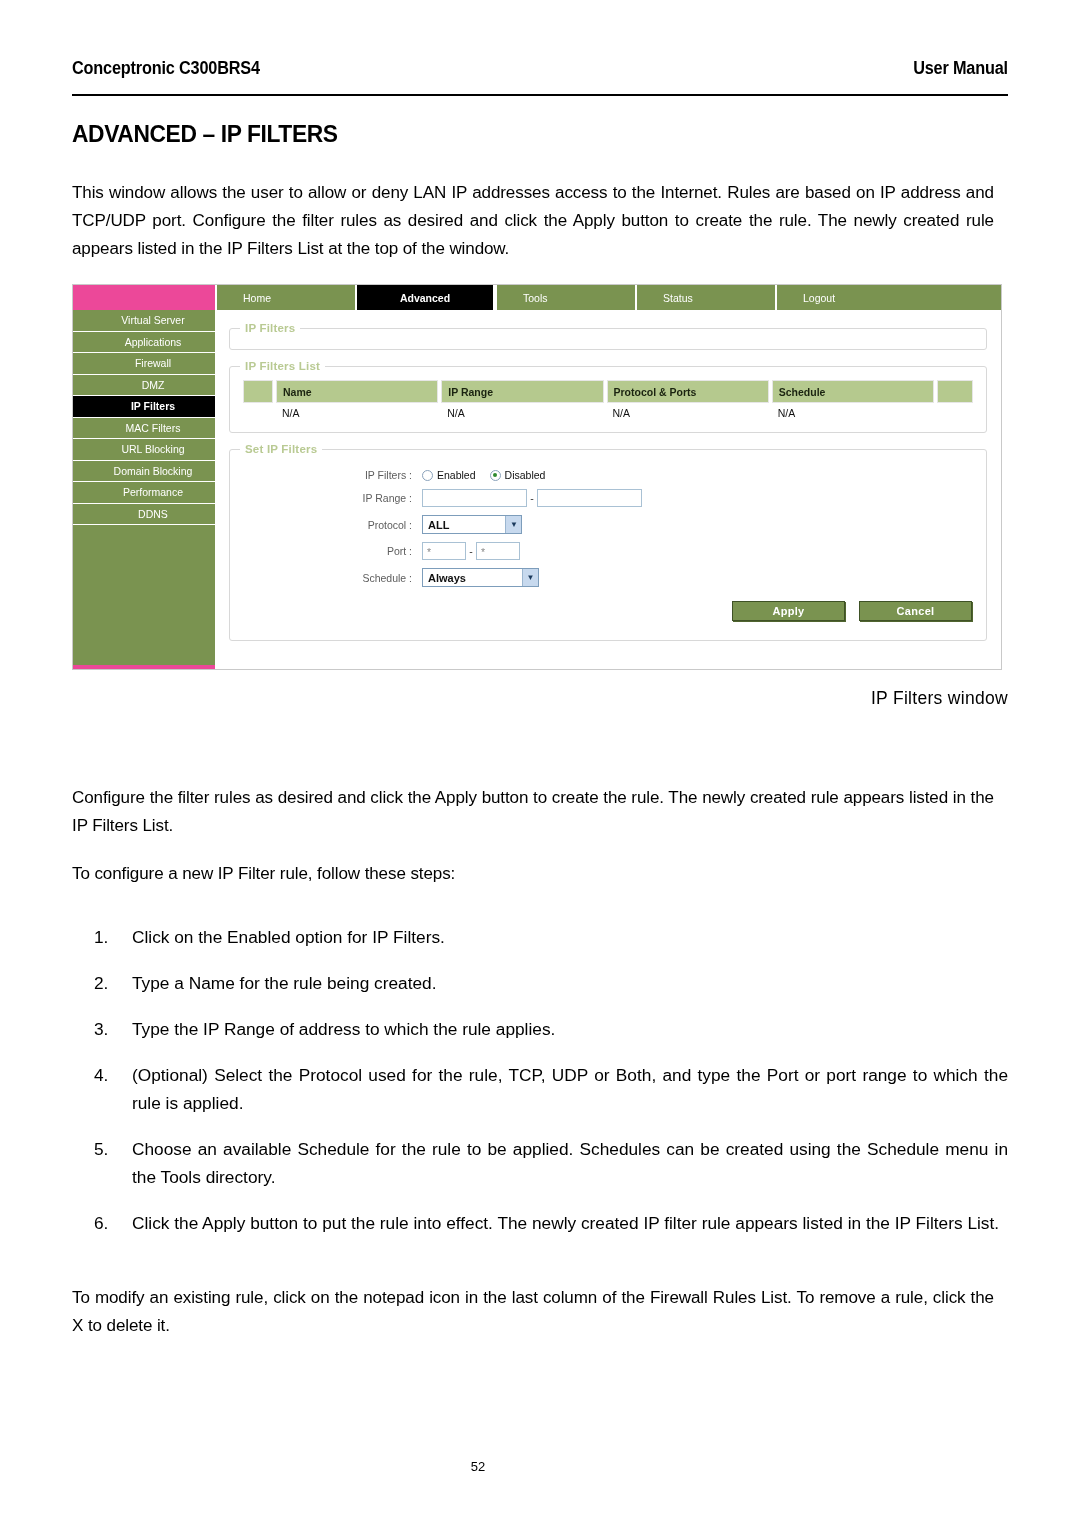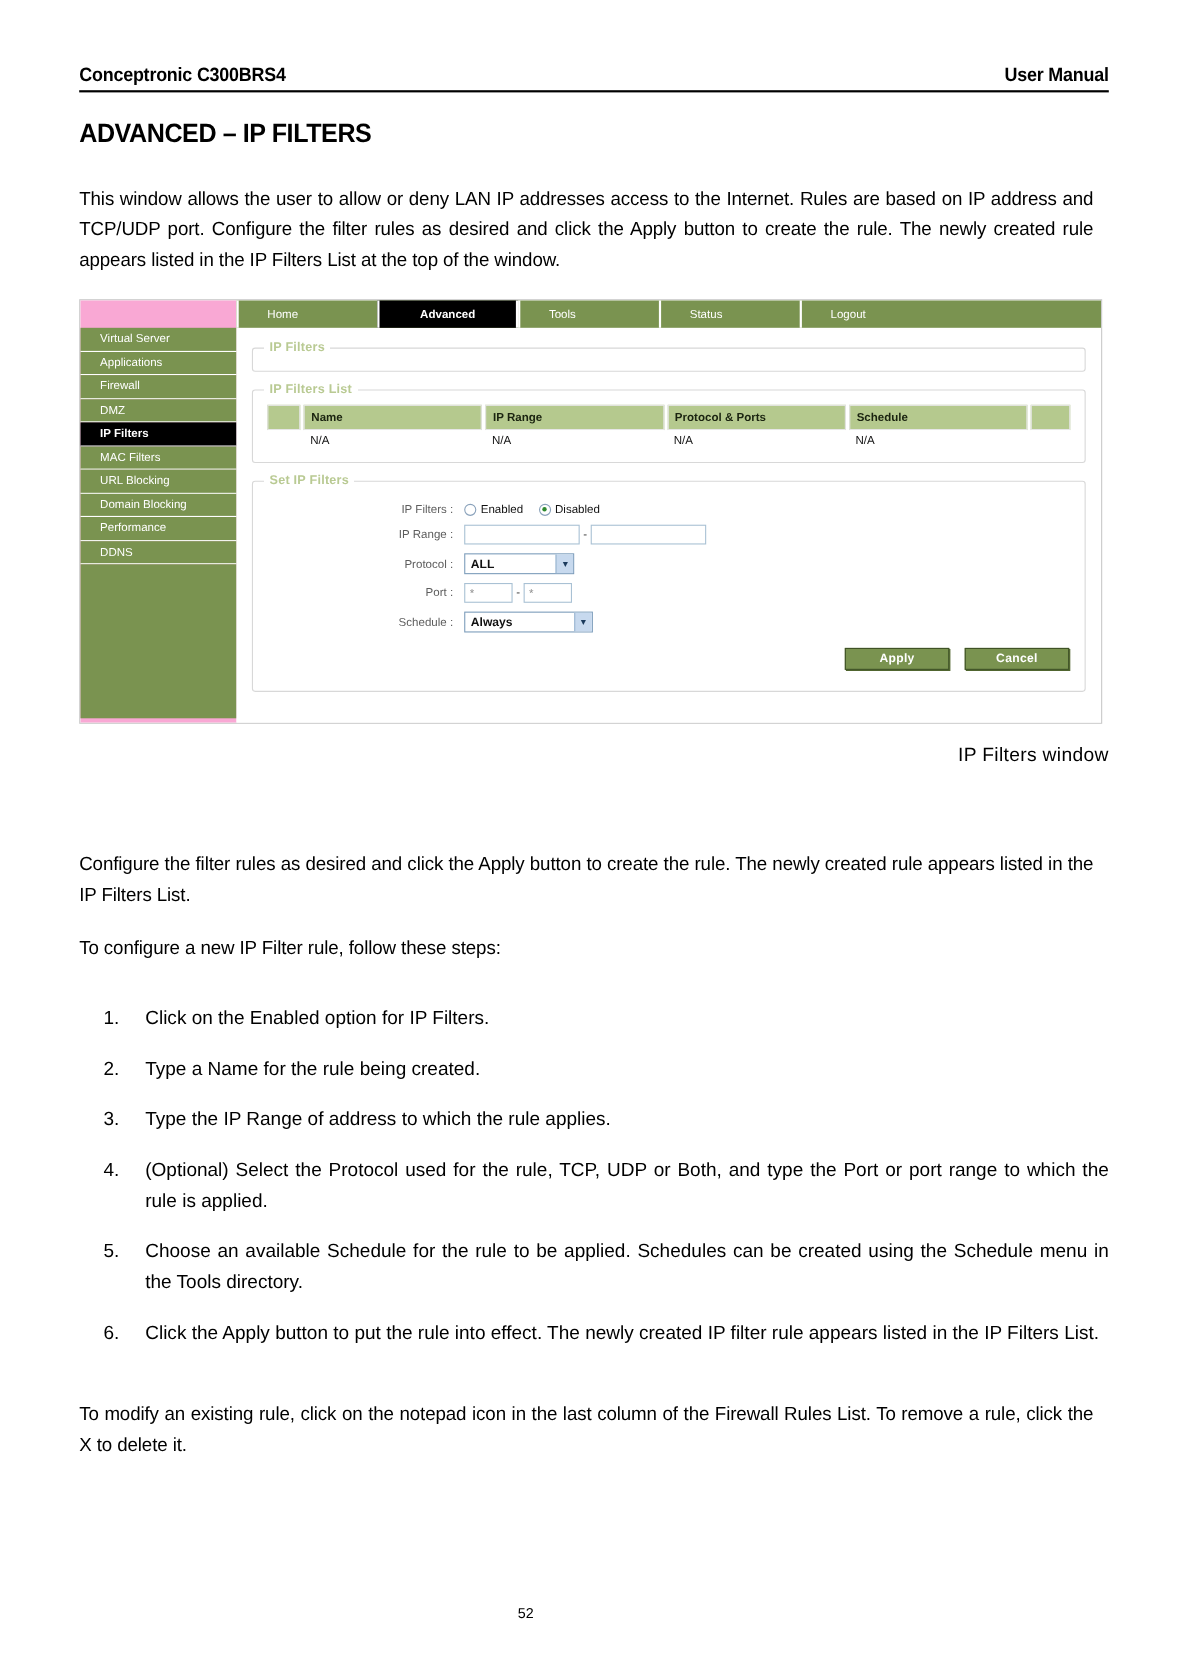--- a/index.html
+++ b/index.html
@@ -23,21 +23,21 @@
     padding: 0 72px;
   }
 
   
   .doc-header {
     display: flex;
     justify-content: space-between;
     align-items: flex-end;
     padding-top: 58px;
     border-bottom: 2.5px solid #000;
-    padding-bottom: 3px;
+    padding-bottom: 15px;
   }
   .doc-header .left,
   .doc-header .right {
     font-size: 17.5px;
     font-weight: bold;
     letter-spacing: -0.2px;
     transform: scaleX(0.93);
     transform-origin: left bottom;
     white-space: nowrap;
   }
@@ -108,24 +108,25 @@
     background: #ffffff;
     border: 1px solid #c9c9c9;
     box-sizing: border-box;
     display: flex;
     overflow: hidden;
     font-size: 11px;
   }
   
   .shot-side {
     width: 142px;
-    background: #f9a8d4;
+    background: #ec4899;
     flex: 0 0 142px;
     padding-top: 25px;
     box-sizing: border-box;
+    text-align: center;
   }
   .side-item {
     height: 21.5px;
     line-height: 21.5px;
     padding-left: 18px;
     color: #ffffff;
     font-size: 10.5px;
     background: #7a9350;
     border-bottom: 1.5px solid #ffffff;
     box-sizing: border-box;
@@ -150,21 +151,21 @@
     background: #ffffff;
   }
   .nav-bar {
     height: 25px;
     background: #7a9350;
     display: flex;
     align-items: stretch;
     flex: 0 0 25px;
   }
   .nav-tab {
-    width: 128px;
+    width: 140px;
     color: #ffffff;
     font-size: 10.5px;
     display: flex;
     align-items: center;
     padding-left: 26px;
     box-sizing: border-box;
     border-left: 2px solid #ffffff;
     white-space: nowrap;
   }
   .nav-tab.active {
@@ -326,21 +327,21 @@
     color: #1b3a5c;
   }
 
   .btn-row {
     display: flex;
     justify-content: flex-end;
     gap: 14px;
     padding: 2px 4px 10px 0;
   }
   .btn {
-    width: 95px;
+    width: 113px;
     height: 20px;
     background: #7a9350;
     color: #ffffff;
     font-size: 11px;
     font-weight: bold;
     display: flex;
     align-items: center;
     justify-content: center;
     border: 1px solid #3f5226;
     box-shadow: 1px 1px 0 #50652f;

